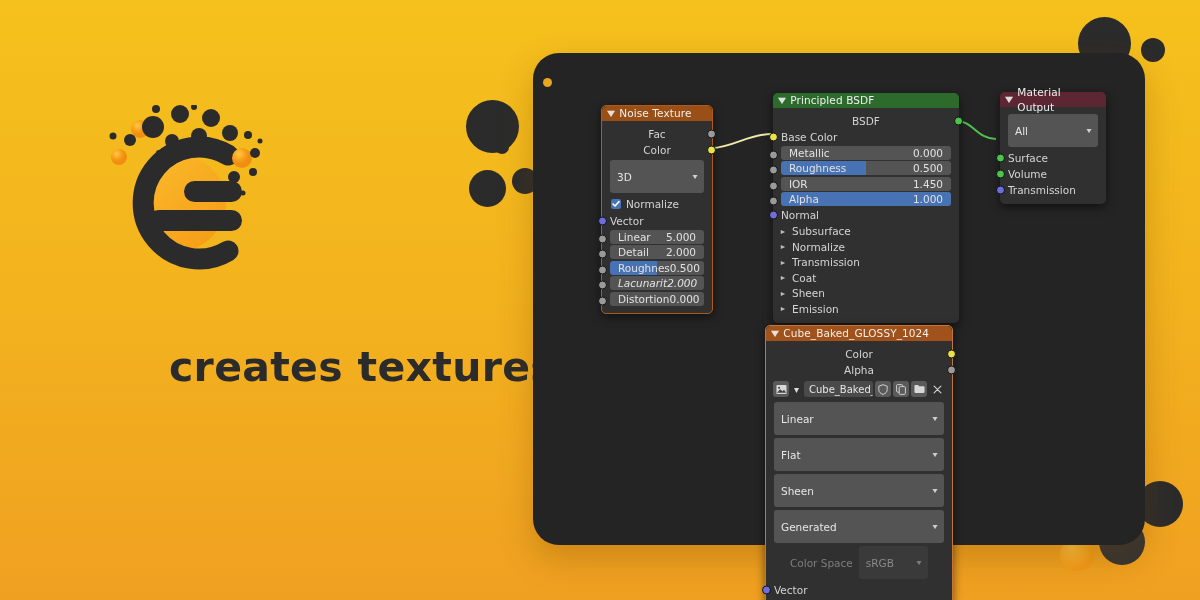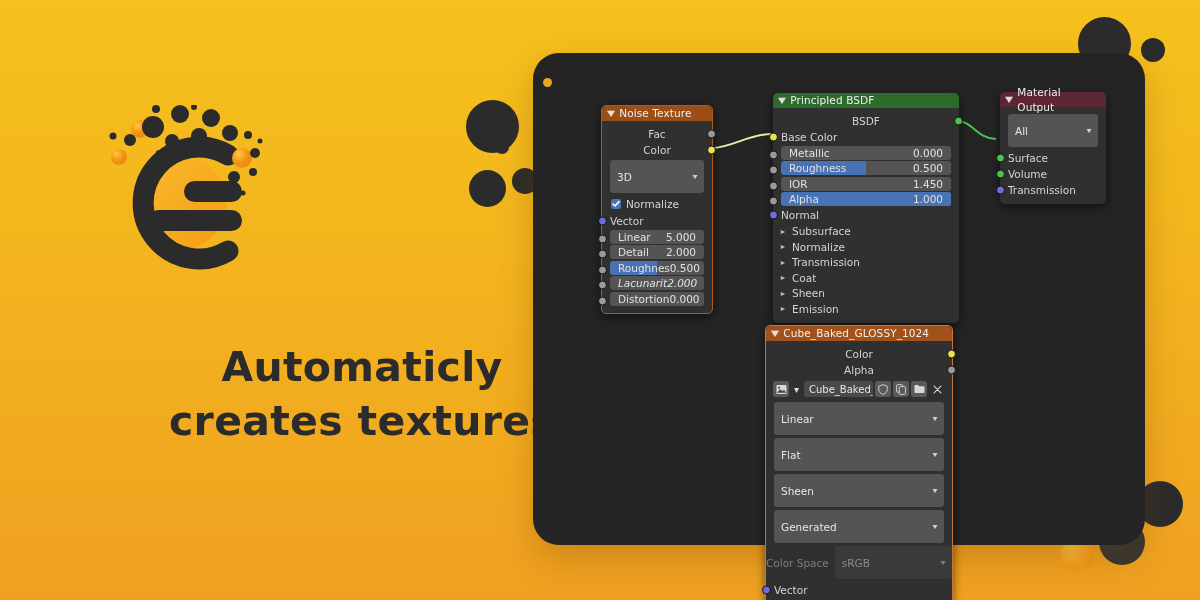--- a/index.html
+++ b/index.html
@@ -75,21 +75,21 @@
     display:flex;align-items:center;justify-content:space-between;
     padding:0 7px;font-size:10.5px;color:#e6e6e6;gap:23px;
   }
   .select.dim{background:#3a3a3a;color:#8a8a8a;}
   .select .cv{font-size:8px;transform:scaleX(1.25);opacity:.85;}
   .cb-row{display:flex;align-items:center;gap:5px;padding:0 9px;height:15px;margin:2px 0;}
   .cb{width:10px;height:10px;border-radius:2px;background:#4772b3;display:flex;align-items:center;justify-content:center;}
   .cb svg{display:block;}
   .tree{display:flex;align-items:center;gap:7px;padding:0 8px;height:15px;margin:.5px 0;font-size:10.5px;color:#d4d4d4;}
   .tree .tc{font-size:8px;opacity:.85;transform:scaleX(1.1);}
-  .colorspace{display:flex;align-items:center;margin:3px 0;gap:6px;}
+  .colorspace{display:flex;align-items:center;margin:3px 24px;gap:6px;}
   .colorspace .csl{font-size:10.5px;color:#7e7e7e;flex:0 0 auto;}
   .imgbar{display:flex;align-items:center;gap:2px;margin:4px 7px 5px 7px;height:16px;}
   .ibtn{height:16px;min-width:16px;border-radius:3px;background:#5a5a5a;display:flex;align-items:center;justify-content:center;color:#ddd;font-size:10px;}
   .iname{flex:1;height:16px;border-radius:3px;background:#4a4a4a;display:flex;align-items:center;padding:0 5px;font-size:10px;color:#e6e6e6;overflow:hidden;white-space:nowrap;}
   .wire{position:absolute;left:0;top:0;overflow:visible;pointer-events:none;}
 </style>
 </head>
 <body>
 
 <div class="stage">
@@ -154,21 +154,20 @@
         <circle cx="164" cy="36" r="2.5" fill="#2b2b2b"></circle>
         <circle cx="116" cy="43" r="3" fill="#2b2b2b"></circle>
         <circle cx="63" cy="48" r="3" fill="#2b2b2b"></circle>
       </svg>
     </div>
 
     <div class="wordmark">
     </div>
 
     <div class="tagline">
-      <span class="tline">Automaticly</span>
       <span class="tline">creates textures</span>
     </div>
   </div>
 
   <div class="panel">
     <div class="panel-dot"></div>
 
     <svg class="wire" width="612" height="492">
       <path d="M179,95 C198,95 216,81 238,81" fill="none" stroke="#EDE9A8" stroke-width="2"></path>
       <path d="M424,68 C440,68 444,86 463,86" fill="none" stroke="#4ec24e" stroke-width="2"></path>

